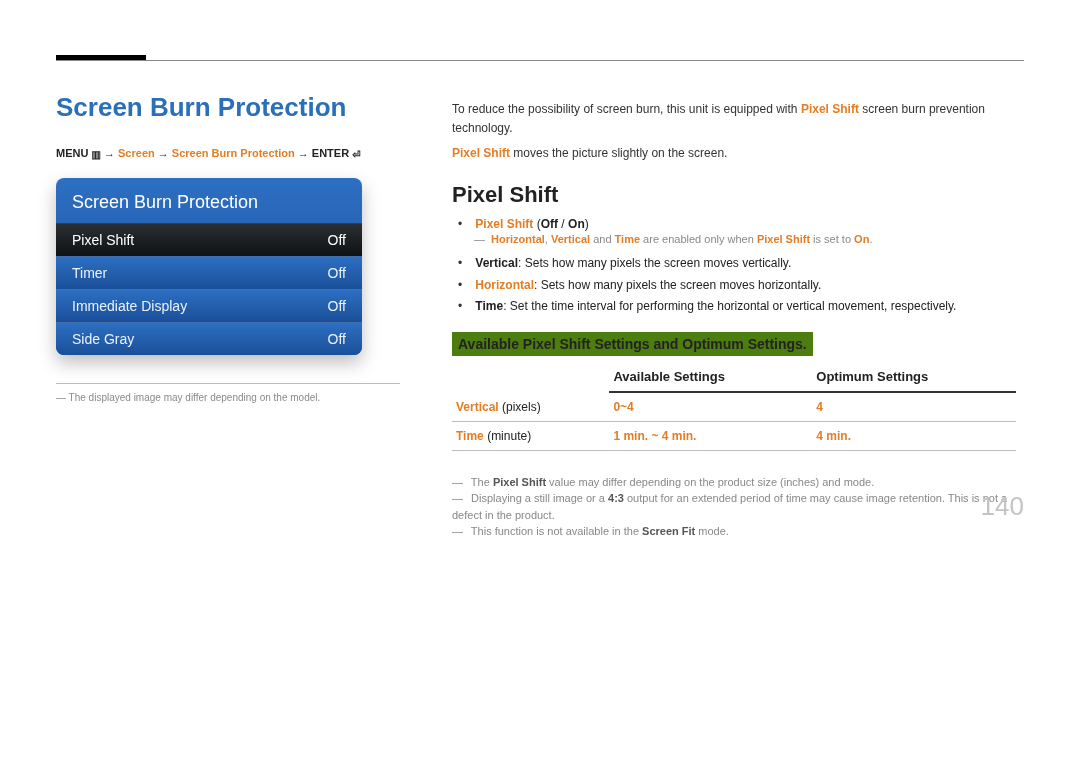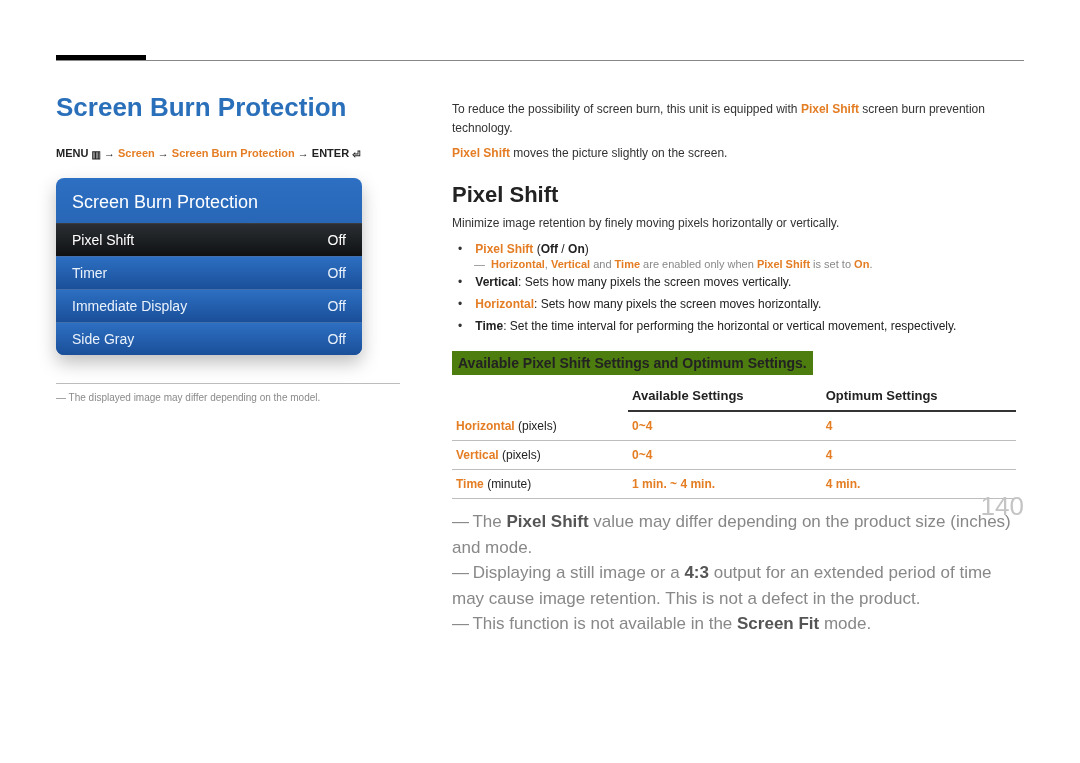--- a/index.html
+++ b/index.html
@@ -19,29 +19,29 @@
   .menu-row.selected { background: linear-gradient(#2b2f33, #0f1113); color: #fff; }
   .disclaimer-sep { border: none; border-top: 1px solid #bcbcbc; margin: 28px 0 8px 0; width: 100%; }
   .disclaimer { font-size: 10px; color: #8a8a8a; }
   .disclaimer::before { content: "― "; color: #8a8a8a; }
   .para { font-size: 12px; color: #333; line-height: 1.6; margin-bottom: 6px; }
   .orange { color: #e47d23; font-weight: bold; }
   .bold { font-weight: bold; }
   .h2 { font-size: 22px; font-weight: bold; color: #222; margin: 18px 0 6px 0; }
   ul.bullets { list-style: none; padding-left: 22px; font-size: 12px; line-height: 1.8; }
   ul.bullets > li::before { content: "•"; display: inline-block; width: 14px; margin-left: -16px; color: #333; }
-  ul.subnote { list-style: none; padding-left: 40px; font-size: 11px; color: #888; margin-top: -2px; margin-bottom: 2px; }
+  ul.subnote { list-style: none; padding-left: 40px; font-size: 11px; color: #888; margin-top: -2px; margin-bottom: 8px; }
   ul.subnote > li::before { content: "―"; display: inline-block; width: 14px; margin-left: -18px; color: #888; }
   .section-hl { display: inline-block; background: #4d7c0f; color: #222; font-weight: bold; font-size: 14px; padding: 4px 6px; margin-top: 14px; }
   table.settings { width: 100%; border-collapse: collapse; margin-top: 6px; font-size: 12px; }
   table.settings th, table.settings td { text-align: left; padding: 7px 4px; border-bottom: 1px solid #bdbdbd; }
   table.settings thead th { border-bottom: 2px solid #333; font-size: 13px; font-weight: bold; color: #222; }
   table.settings thead th:first-child { border-bottom: 2px solid transparent; }
   table.settings td.orange, table.settings th.orange { color: #e47d23; font-weight: bold; }
-  .notes { list-style: none; font-size: 17px; color: #888; margin-top: 10px; line-height: 1.5; }
+  .notes { list-style: none; font-size: 11px; color: #888; margin-top: 23px; line-height: 1.5; }
   .notes li::before { content: "―"; display: inline-block; width: 14px; margin-left: 0; color: #888; margin-right: 2px; }
   .pg-num { position: absolute; right: 56px; bottom: 36px; font-size: 26px; color: #c4c4c4; font-weight: 300; }
   .light { font-weight: normal; }
 </style>
 </head>
 <body>
 
 <div class="page">
   <div class="top-rule"></div>
   <div class="top-bar"></div>
@@ -87,21 +87,20 @@
 
   <div class="right-col">
     <div class="para">
       <span>To reduce the possibility of screen burn, this unit is equipped with </span><span class="orange">Pixel Shift</span><span> screen burn prevention technology.</span>
     </div>
     <div class="para">
       <span class="orange">Pixel Shift</span><span> moves the picture slightly on the screen.</span>
     </div>
 
     <div class="h2">Pixel Shift</div>
-    <div class="para">Minimize image retention by finely moving pixels horizontally or vertically.</div>
 
     <ul class="bullets">
       <li>
         <span class="orange">Pixel Shift</span><span> (</span><span class="bold">Off</span><span> / </span><span class="bold">On</span><span>)</span>
       </li>
     </ul>
     <ul class="subnote">
       <li>
         <span class="orange">Horizontal</span><span>, </span><span class="orange">Vertical</span><span> and </span><span class="orange">Time</span><span> are enabled only when </span><span class="orange">Pixel Shift</span><span> is set to </span><span class="orange">On</span><span>.</span>
       </li>
@@ -123,25 +122,20 @@
     <table class="settings">
       <thead>
         <tr>
           <th></th>
           <th>Available Settings</th>
           <th>Optimum Settings</th>
         </tr>
       </thead>
       <tbody>
         <tr>
-          <td><span class="orange">Horizontal</span><span class="light"> (pixels)</span></td>
-          <td class="orange">0~4</td>
-          <td class="orange">4</td>
-        </tr>
-        <tr>
           <td><span class="orange">Vertical</span><span class="light"> (pixels)</span></td>
           <td class="orange">0~4</td>
           <td class="orange">4</td>
         </tr>
         <tr>
           <td><span class="orange">Time</span><span class="light"> (minute)</span></td>
           <td class="orange">1 min. ~ 4 min.</td>
           <td class="orange">4 min.</td>
         </tr>
       </tbody>

